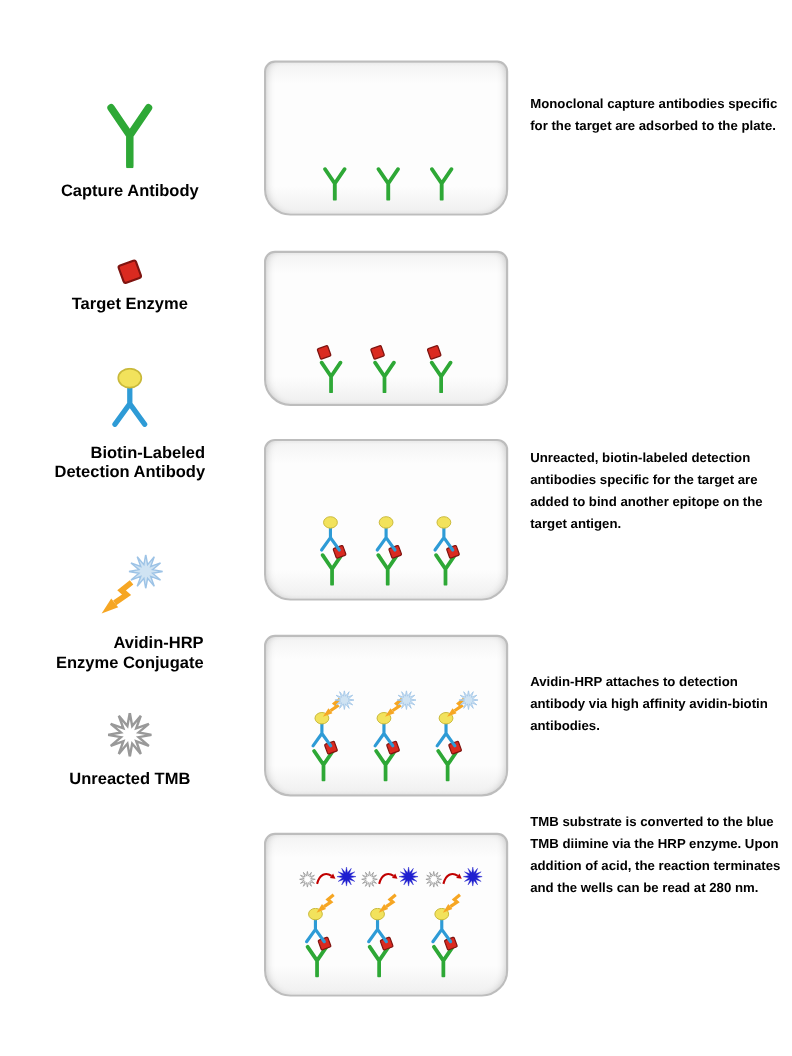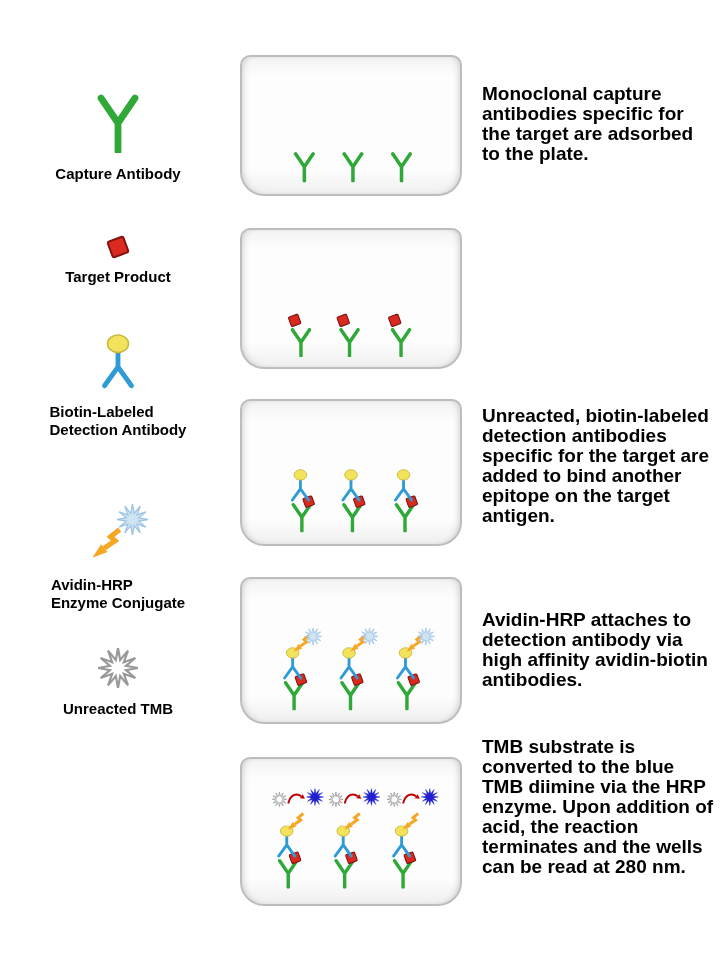--- a/index.html
+++ b/index.html
@@ -1,33 +1,33 @@
 <!DOCTYPE html>
 <html style="--c-green: #2EA836; --c-red: #DA2A20; --c-redDark: #7F1410; --c-blue: #2E9BD6; --c-yellow: #F2E25C; --c-yellowEdge: #C9B93A; --c-orange: #F6A623; --c-paleBlue: #CFE3F3; --c-paleBlueEdge: #9DC3E6; --c-gray: #999999; --c-darkBlue: #1F1FD0; --c-darkRed: #C00000; --c-wellBorder: #BDBDBD;"><head>
 <meta charset="utf-8">
 <style>
   html,body{margin:0;padding:0;background:#fff;}
   .page{position:relative;width:720px;height:960px;background:#ffffff;
         font-family:"Liberation Sans",sans-serif;font-weight:700;color:#000;overflow:hidden;}
 
   
   .legend-item{position:absolute;left:28px;width:180px;display:flex;flex-direction:column;align-items:center;}
-  .legend-item .lbl{font-size:15px;line-height:18px;text-align:left;white-space:pre-line;}
+  .legend-item .lbl{font-size:15px;line-height:18px;text-align:right;white-space:pre-line;}
 
   
   .well{position:absolute;left:240px;width:222px;
         border:2px solid var(--c-wellBorder,#bdbdbd);
         border-radius:10px 10px 24px 24px;
         background:linear-gradient(180deg,#f3f3f3 0%,#fdfdfd 14%,#fdfdfd 82%,#efefef 100%);
         box-shadow:inset 5px 0 9px -6px rgba(0,0,0,.28), inset -5px 0 9px -6px rgba(0,0,0,.28);
         box-sizing:border-box;}
   .well svg{position:absolute;left:0;top:0;width:100%;height:100%;}
 
   
-  .desc{position:absolute;left:482px;width:232px;font-size:19px;line-height:20px;}
+  .desc{position:absolute;left:482px;width:232px;font-size:12px;line-height:20px;}
 
   
   .st-green{stroke:var(--c-green,#2EA836);fill:none;stroke-linecap:round;}
   .st-blue{stroke:var(--c-blue,#2E9BD6);fill:none;stroke-linecap:round;}
   .f-antigen{fill:var(--c-red,#DA2A20);stroke:var(--c-redDark,#7F1410);stroke-width:1.5;stroke-linejoin:round;}
   .f-yellow{fill:var(--c-yellow,#F2E25C);stroke:var(--c-yellowEdge,#C9B93A);stroke-width:1;}
   .bolt-line{stroke:var(--c-orange,#F6A623);fill:none;}
   .bolt-head{fill:var(--c-orange,#F6A623);}
   .burst-pale{fill:var(--c-paleBlue,#CFE3F3);stroke:var(--c-paleBlueEdge,#9DC3E6);stroke-width:1;}
   .burst-white{fill:#ffffff;stroke:var(--c-gray,#999999);stroke-width:1.3;}
@@ -93,21 +93,21 @@
     <svg width="48" height="60">
       <use href="#sym-capture" width="48" height="60"></use>
     </svg>
     <div class="lbl" style="margin-top:12px">Capture Antibody</div>
   </div>
 
   <div class="legend-item" style="top:234px">
     <svg width="26" height="26">
       <use href="#sym-antigen" width="26" height="26"></use>
     </svg>
-    <div class="lbl" style="margin-top:8px">Target Product</div>
+    <div class="lbl" style="margin-top:8px">Target Enzyme</div>
   </div>
 
   <div class="legend-item" style="top:334px">
     <svg width="42" height="57">
       <use href="#sym-detect" width="42" height="57"></use>
     </svg>
     <div class="lbl" style="margin-top:12px">Biotin-Labeled
 Detection Antibody</div>
   </div>
 

